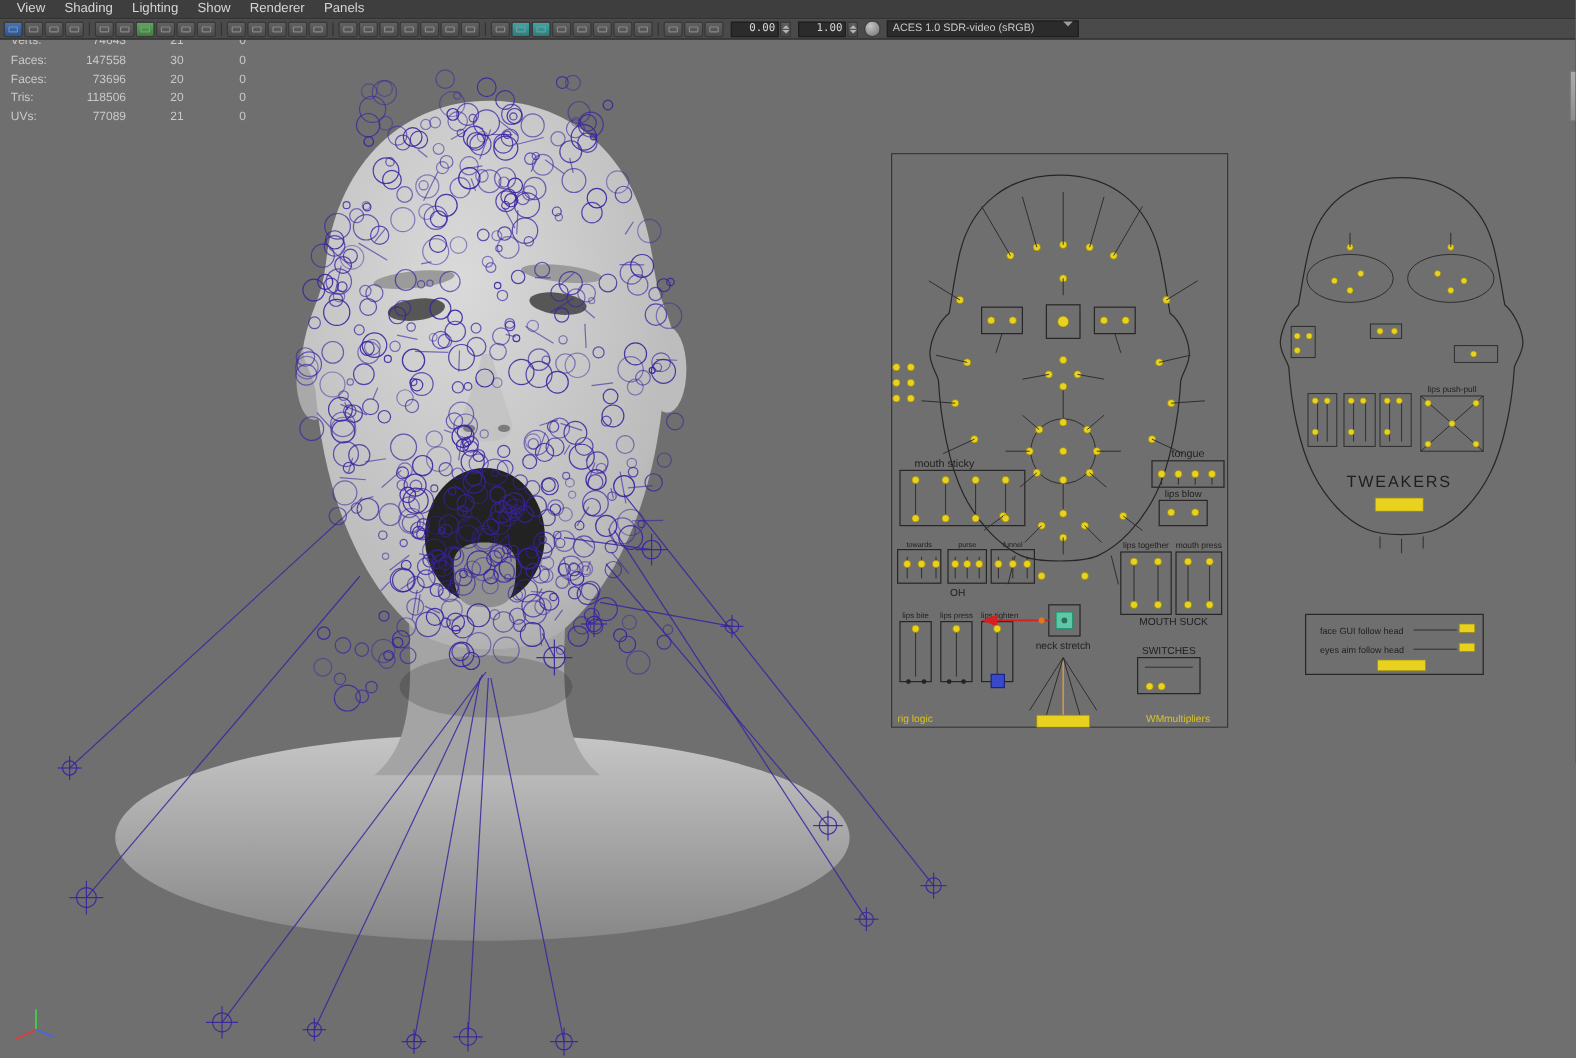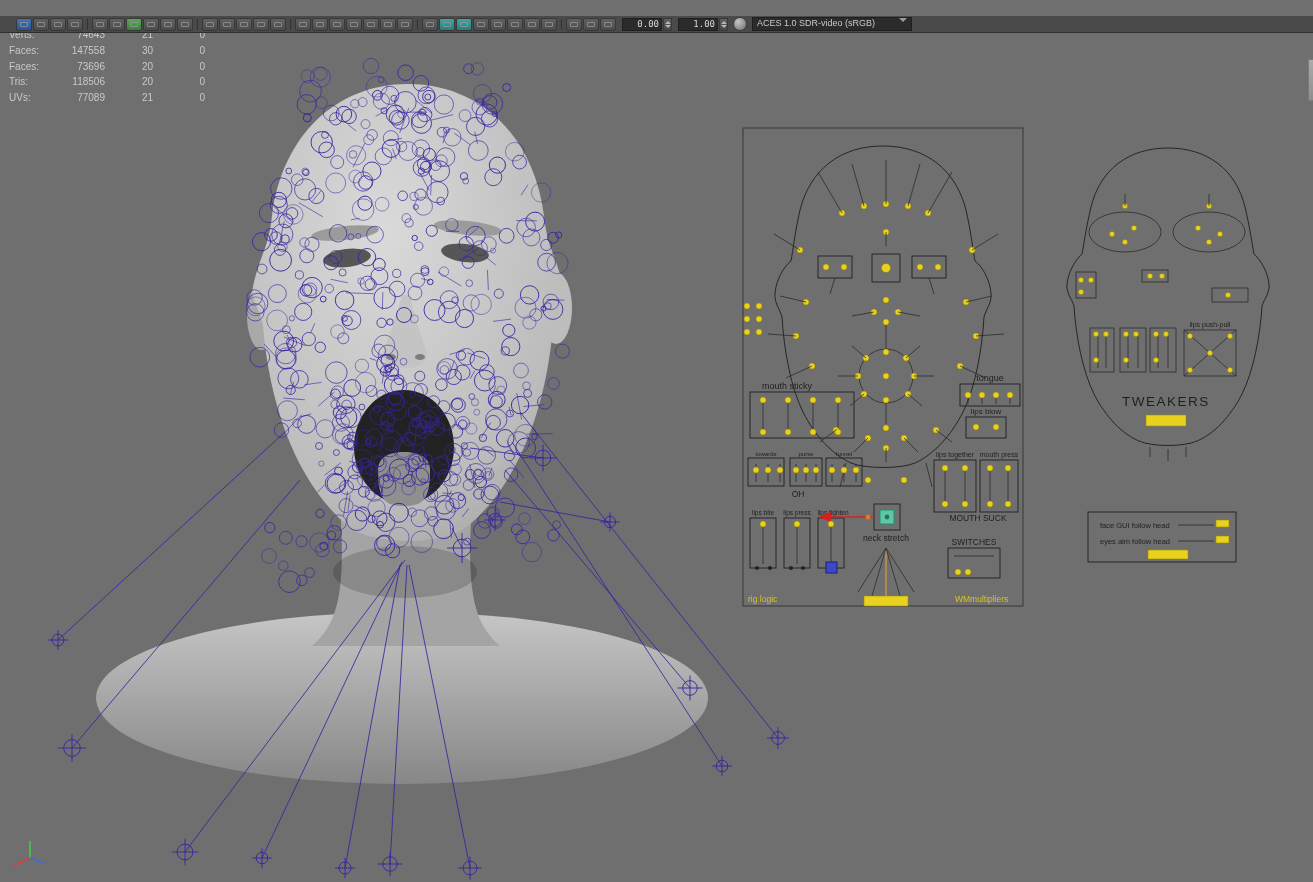--- a/index.html
+++ b/index.html
@@ -1,20 +1,20 @@
 <!DOCTYPE html>
 <html><head>
 <meta charset="utf-8">
 <style>
   html,body{margin:0;padding:0;background:#555;}
   #stage{position:relative;width:1313px;height:882px;overflow:hidden;background:#6f6f6f;font-family:"Liberation Sans",sans-serif;}
   
   .menubar{position:absolute;top:0;left:0;right:0;height:15px;background:#3e3e3e;border-bottom:1px solid #323232;display:flex;align-items:center;padding-left:6px;z-index:6;}
   .menu-item{color:#d6d6d6;font-size:11px;line-height:15px;padding:0 8px;cursor:default;white-space:nowrap;}
-  .toolbar{position:absolute;top:16px;left:0;right:0;height:16px;background:#4a4a4a;border-bottom:1px solid #2e2e2e;display:flex;align-items:center;padding:0 16px;z-index:6;}
+  .toolbar{position:absolute;top:16px;left:0;right:0;height:16px;background:#4a4a4a;border-bottom:1px solid #2e2e2e;display:flex;align-items:center;padding:0 3px;z-index:6;}
   #icon-strip{display:flex;align-items:center;gap:1px;}
   .tb-icon{width:16px;height:13px;box-sizing:border-box;border:1px solid #383838;border-radius:2px;background:linear-gradient(#616161,#4b4b4b);position:relative;flex:0 0 auto;}
   .tb-icon::after{content:"";position:absolute;inset:3px;border:1px solid #9a9a9a;border-radius:1px;opacity:.75;}
   .v-blue{background:linear-gradient(#4474b8,#2c5390);}
   .v-green{background:linear-gradient(#5aa95a,#3c7d3c);}
   .v-teal{background:linear-gradient(#3fa6a6,#2a7c7c);}
   .tb-sep{width:1px;height:11px;background:#333;margin:0 3px;flex:0 0 auto;}
   .tb-fieldwrap{display:flex;align-items:center;margin-left:6px;}
   .tb-field{width:34px;height:11px;background:#2b2b2b;border:1px solid #1f1f1f;color:#d8d8d8;font-size:9px;text-align:right;padding:0 2px;font-family:"DejaVu Sans Mono",monospace;}
   .spinner{width:9px;height:13px;background:linear-gradient(#5e5e5e,#474747);border:1px solid #383838;box-sizing:border-box;position:relative;margin-left:1px;}
@@ -913,20 +913,28 @@
         <line x1="1209" y1="206" x2="1209" y2="194" stroke="#2b2b2b" stroke-width="0.8"></line>
       </g>
 
     <g stroke-width="1.6">
       <line x1="30" y1="858" x2="30" y2="841" stroke="#49c849"></line>
       <line x1="30" y1="858" x2="13" y2="866" stroke="#d84040"></line>
       <line x1="30" y1="858" x2="45" y2="864" stroke="#4868d8"></line>
     </g>
   </svg>
 
+  <div class="menubar">
+    <span class="menu-item">View</span>
+    <span class="menu-item">Shading</span>
+    <span class="menu-item">Lighting</span>
+    <span class="menu-item">Show</span>
+    <span class="menu-item">Renderer</span>
+    <span class="menu-item">Panels</span>
+  </div>
 
   <div class="toolbar">
     <div id="icon-strip">
         <div class="tb-icon v-blue"></div>
         <div class="tb-icon "></div>
         <div class="tb-icon "></div>
         <div class="tb-icon "></div>
         <div class="tb-sep"></div>
         <div class="tb-icon "></div>
         <div class="tb-icon "></div>

